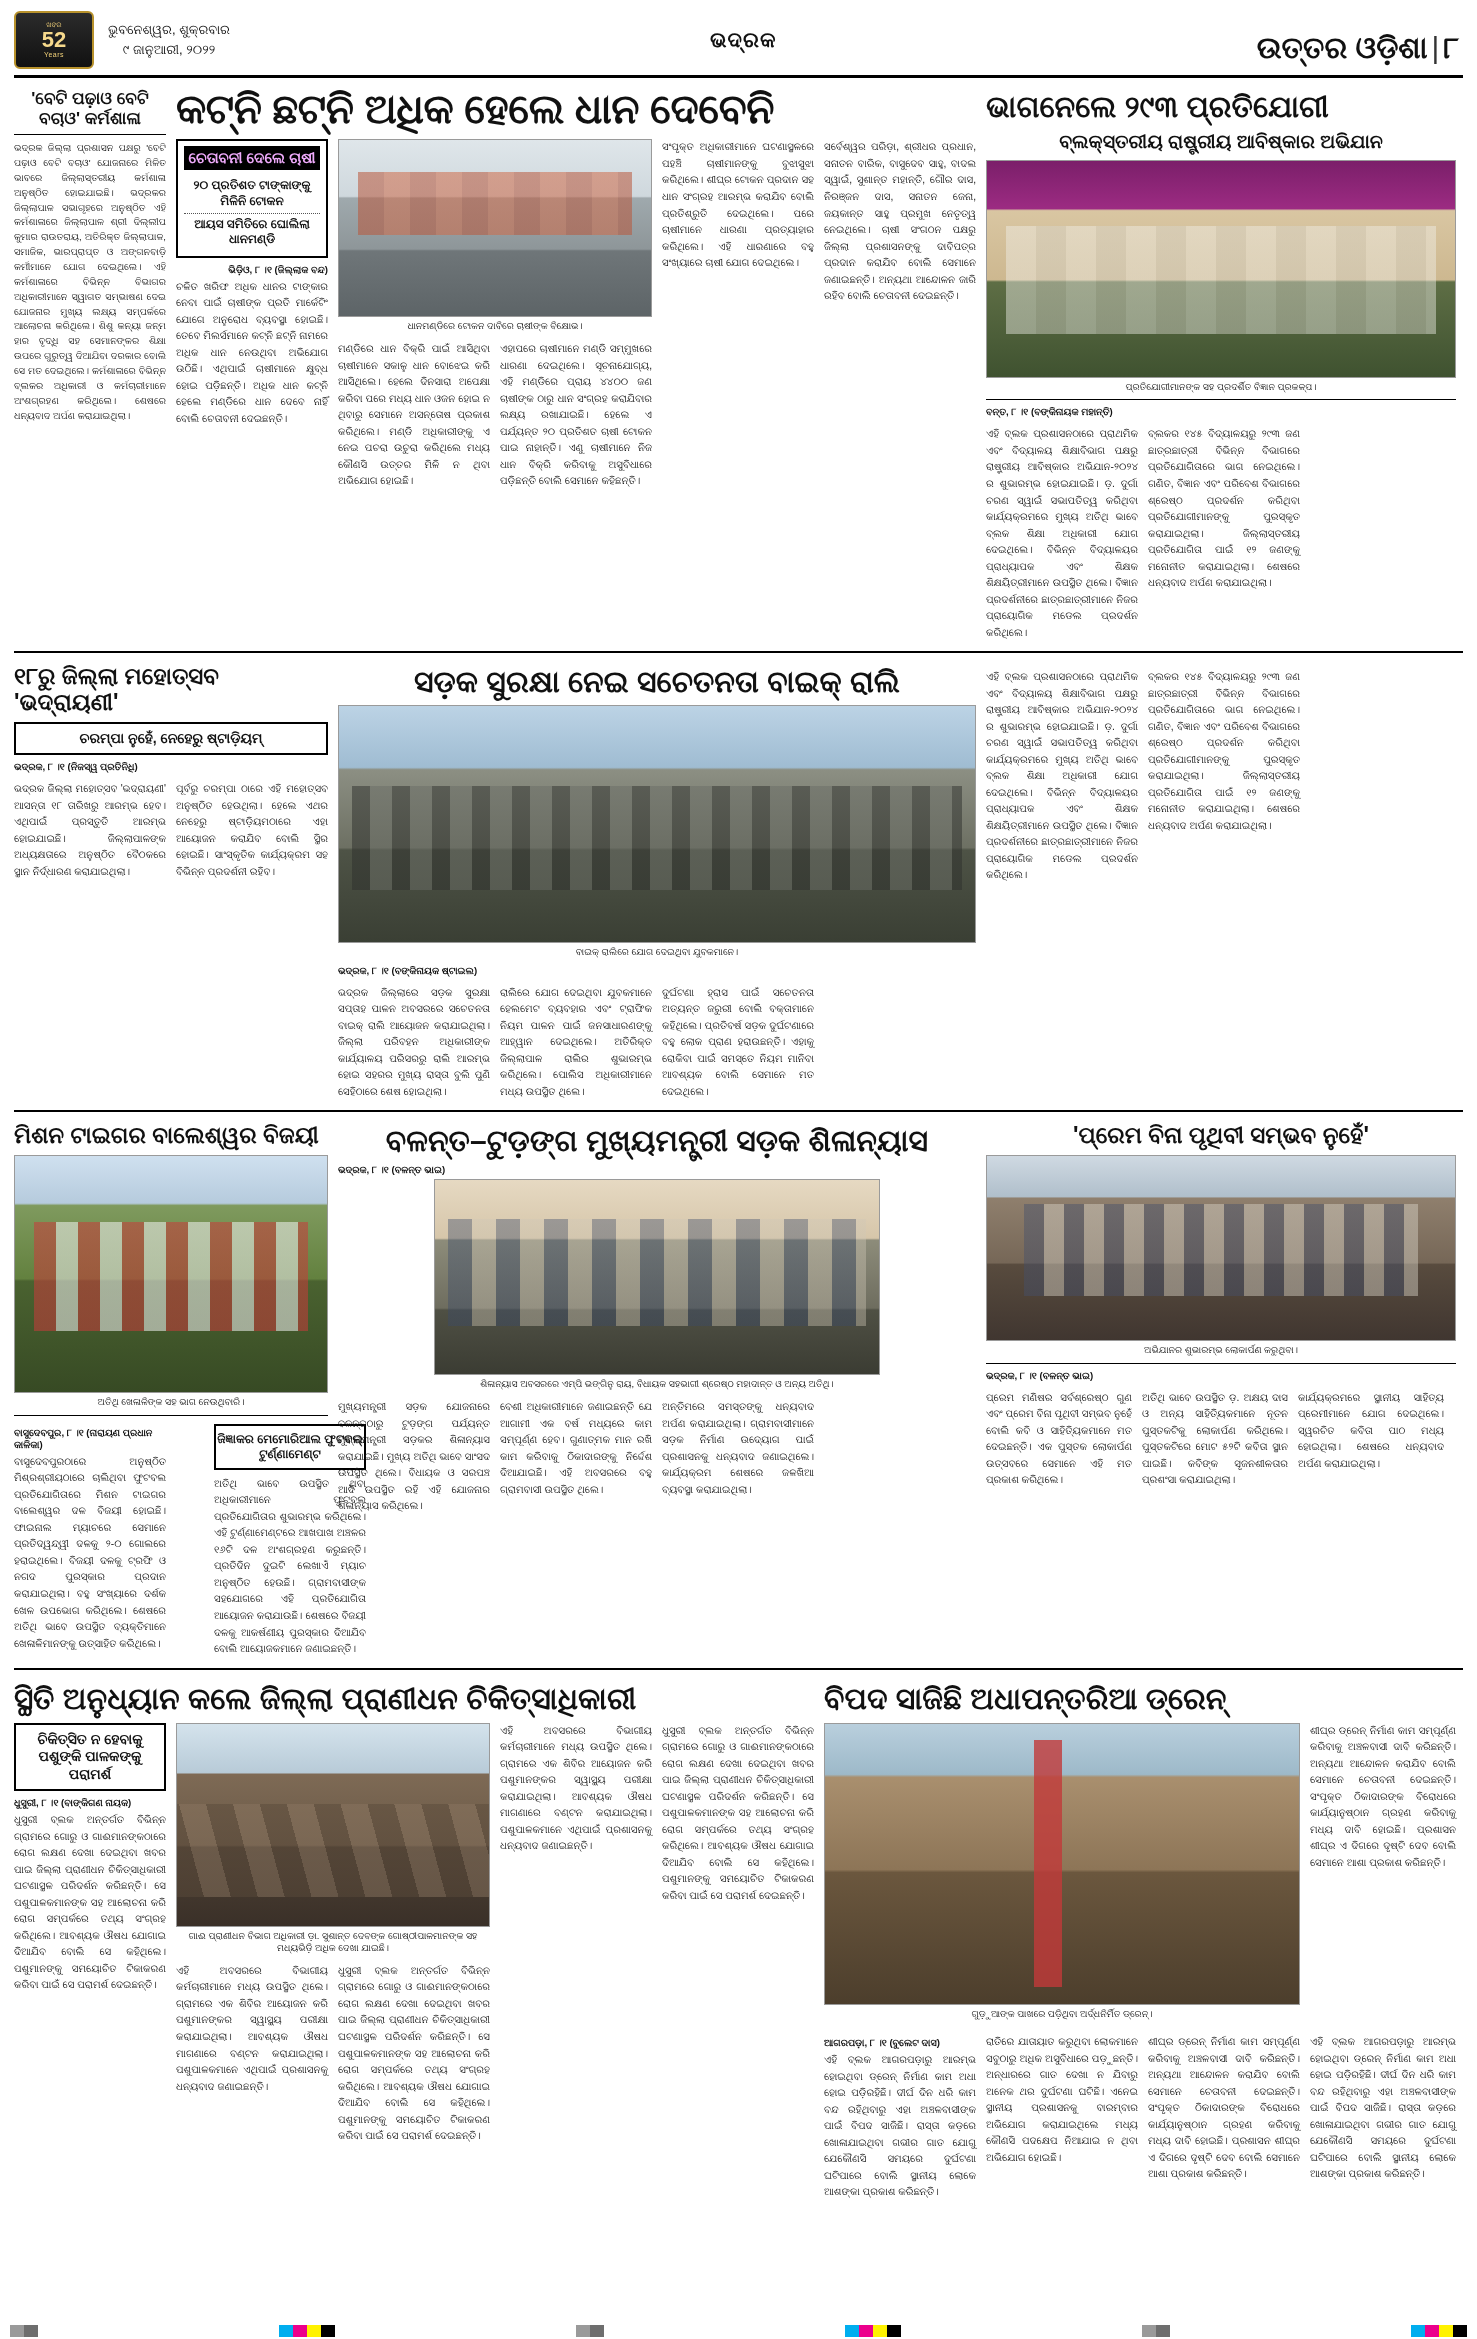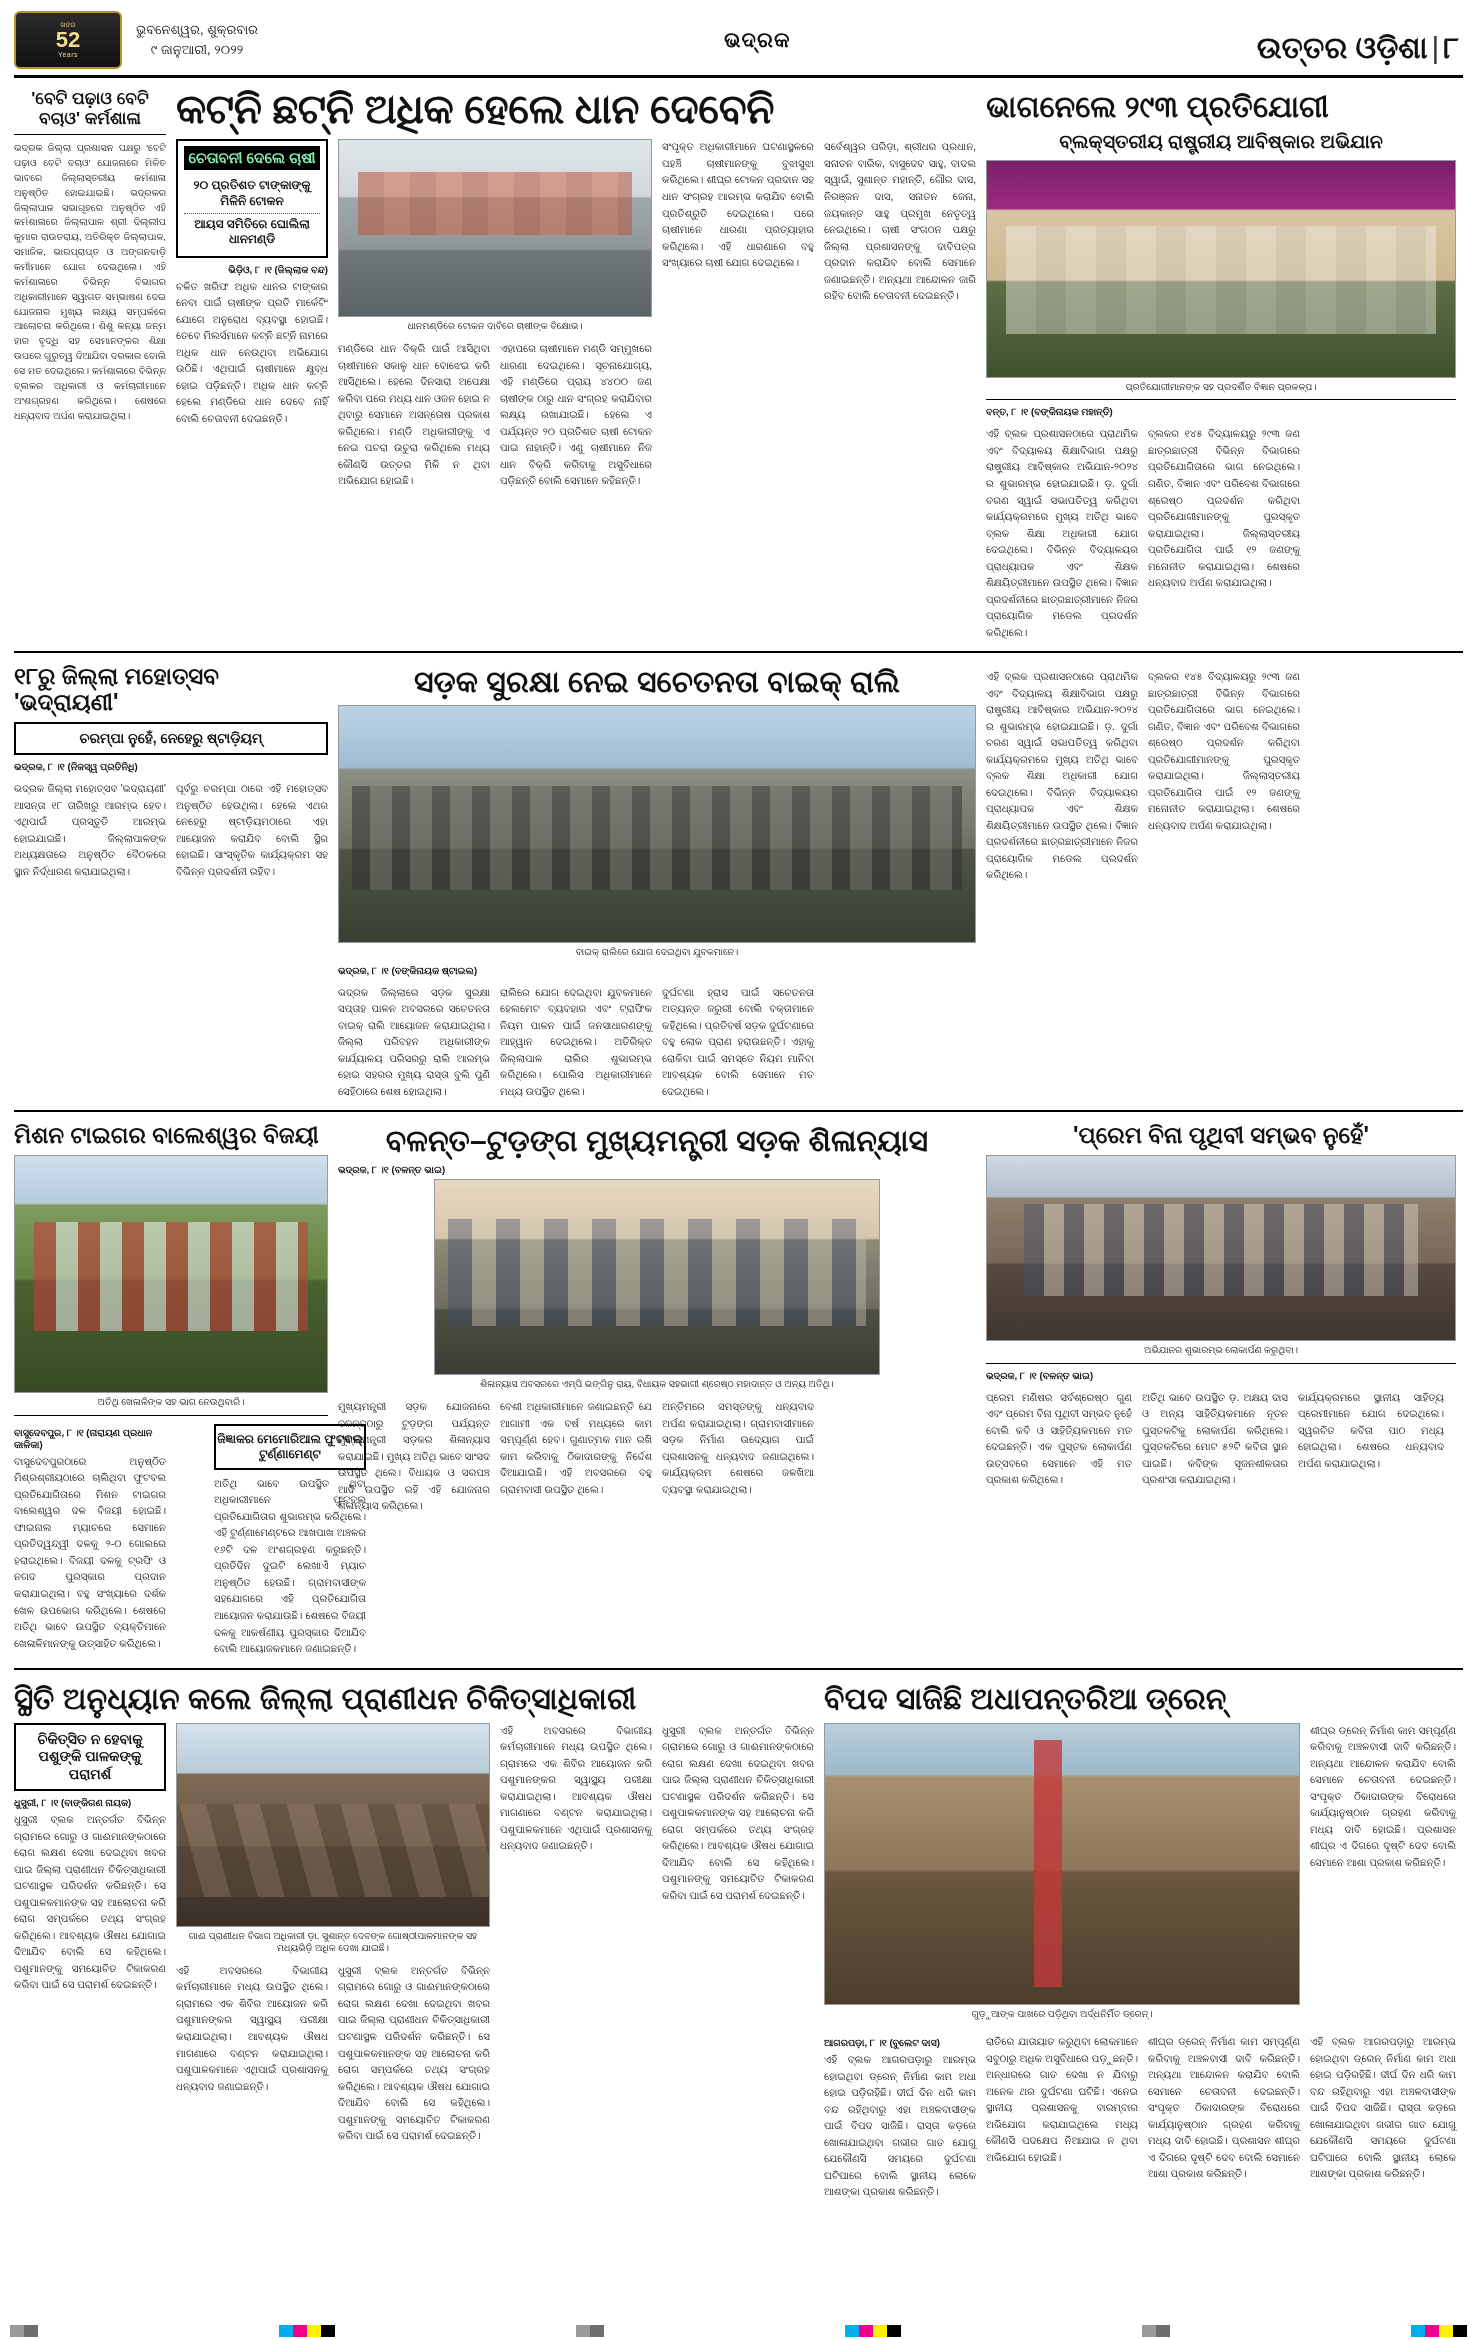--- a/index.html
+++ b/index.html
@@ -19,21 +19,21 @@
 
   
   .masthead {
     display: flex;
     align-items: center;
     border-bottom: 3px solid #000;
     padding-bottom: 6px;
     height: 68px;
   }
   .logo-badge {
-    width: 108px; height: 58px;
+    width: 80px; height: 58px;
     border: 2px solid #b8922c;
     border-radius: 6px;
     background: linear-gradient(#2b2b2b,#111);
     color: #f3d27a;
     display:flex; flex-direction:column; align-items:center; justify-content:center;
     font-size: 9px; line-height:1.05; text-align:center;
     flex: 0 0 auto;
   }
   .logo-badge .yr { font-size: 22px; font-weight:bold; color:#f6d98c; }
   .logo-badge .yr-sub { font-size: 7px; letter-spacing:.5px; }
@@ -166,21 +166,21 @@
       background: repeating-linear-gradient(90deg,#45506b 0 20px,#d9d4c8 20px 40px); opacity:.45;}
 
   
   .box-head {
     border: 2px solid #000;
     padding: 5px 6px;
     text-align: center;
     margin-bottom: 6px;
   }
   .box-head .bh-title {
-    background: #000; color: #86efac;
+    background: #000; color: #f0abfc;
     font-size: 15px; font-weight: bold;
     padding: 3px 4px; display:block; margin-bottom: 5px;
   }
   .box-head ul { list-style: none; margin:0; padding:0; }
   .box-head li {
     font-size: 12px; font-weight: bold; line-height:1.3;
     padding: 3px 2px; text-align:center;
   }
   .box-head li + li { border-top: 1px dotted #555; }
 

